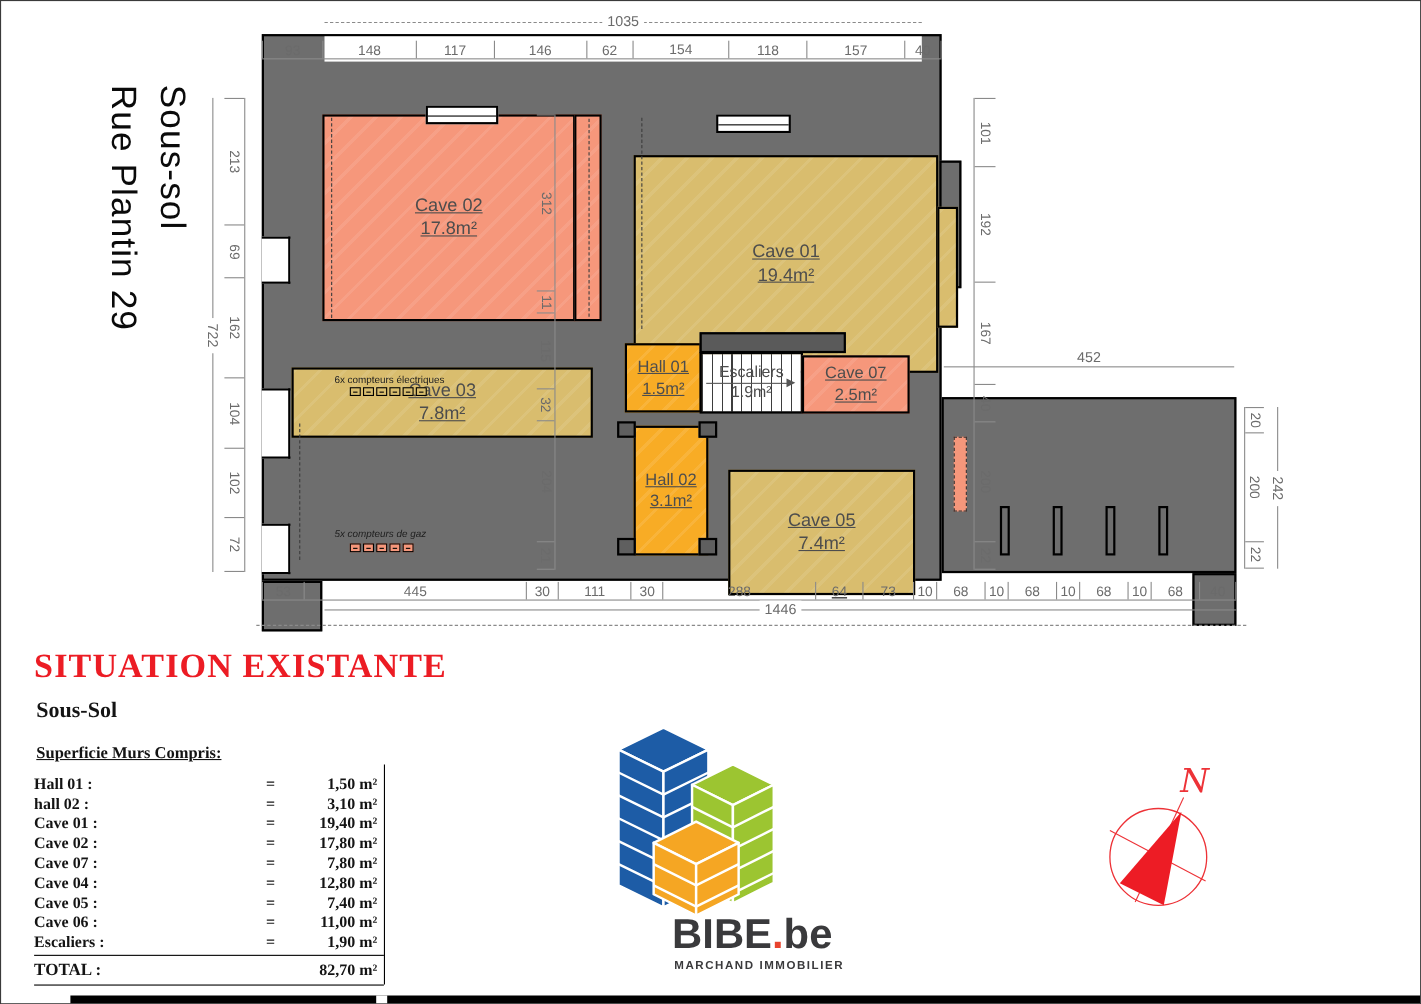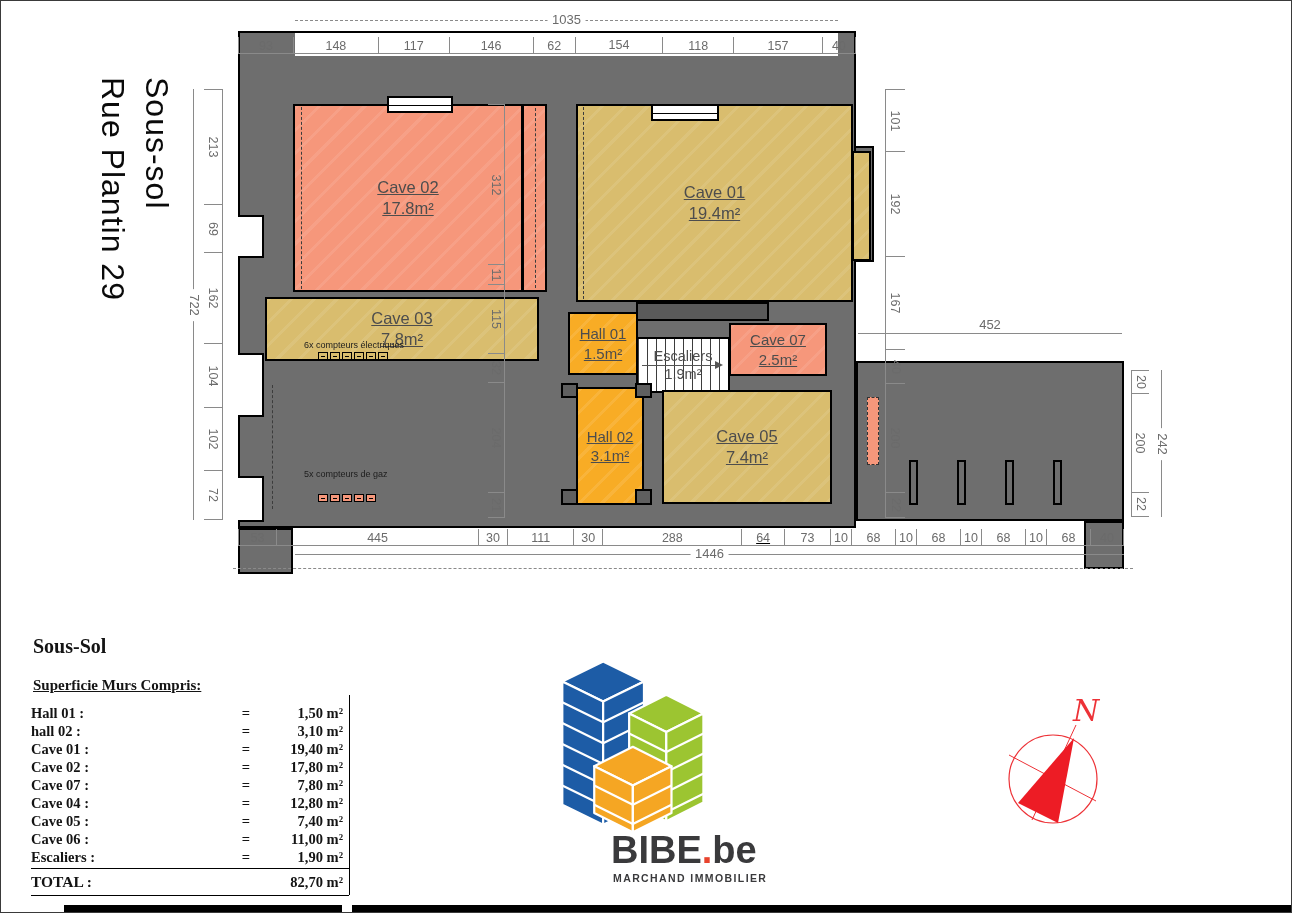--- a/index.html
+++ b/index.html
@@ -12,35 +12,35 @@
   
   .wall { position:absolute; background:#6E6E6E; border:2px solid #000; }
   .white-cut { position:absolute; background:#fff; }
   .notch { position:absolute; background:#fff; border:2px solid #000; border-left:none; }
   .room {
     position:absolute; border:2px solid #000; display:flex; flex-direction:column;
     align-items:center; justify-content:center; color:#4d4d4d; line-height:1.3;
     font-size:16.5px; font-weight:500; text-align:center;text-decoration:underline;
   }
   .salmon { background:repeating-linear-gradient(135deg, rgba(255,255,255,.09) 0 3px, rgba(255,255,255,0) 3px 16px), #F6977B; }
-  .tan    { background:repeating-linear-gradient(135deg, rgba(255,255,255,.09) 0 3px, rgba(255,255,255,0) 3px 16px), #D9BD6E; }
+  .tan    { background:repeating-linear-gradient(135deg, rgba(255,255,255,.09) 0 3px, rgba(255,255,255,0) 3px 16px), #D9BD6E;margin-top:37px; }
   .amber  { background:repeating-linear-gradient(135deg, rgba(255,255,255,.10) 0 3px, rgba(255,255,255,0) 3px 16px), #F8AC25; }
   .small-label { font-size:15px; }
   .stub { position:absolute; background:#5f5f5f; border:2px solid #000; }
   .tooth { position:absolute; background:#6E6E6E; border:2px solid #000; }
   .window { position:absolute; background:#fff; border:2px solid #000; }
   .window .mid { position:absolute; left:0; right:0; top:50%; height:1px; background:#000; }
   .dash-v { position:absolute; width:0; border-left:1px dashed #3c3c3c; }
   .door-dashed { position:absolute; border:1px dashed #333; }
   .lintel { position:absolute; background:#5a5a5a; border:2px solid #000; }
   .stairs {
     position:absolute; border:2px solid #000;
     background:repeating-linear-gradient(90deg, #3d3d3d 0 1px, #fff 1px 9px);
     display:flex; flex-direction:column; align-items:center; justify-content:center;
-    color:#4d4d4d; font-size:14.5px; font-weight:500; line-height:1.25;margin-top:17px;
+    color:#4d4d4d; font-size:14.5px; font-weight:500; line-height:1.25;
   }
   .stairs .esc-line { position:absolute; left:4px; right:12px; top:50%; height:1px; background:#555; }
   .stairs .esc-line::after {
     content:""; position:absolute; right:-7px; top:-4px;
     border-left:8px solid #555; border-top:4px solid transparent; border-bottom:4px solid transparent;
   }
   .stairs span { position:relative; z-index:2; }
   
   .chain { position:absolute; display:flex; z-index:5; }
   .chain.h { flex-direction:row; border-bottom:1px solid #8a8a8a; }
@@ -354,34 +354,35 @@
 
   <div class="ann" style="left:303px; top:339px;">6x compteurs électriques</div>
   <div class="meter-row" style="left:317px; top:351px;">
     <div class="meter"></div>
       <div class="meter"></div>
       <div class="meter"></div>
       <div class="meter"></div>
       <div class="meter"></div>
       <div class="meter"></div>
   </div>
-  <div class="ann" style="left:303px; top:468px;">5x compteurs de gaz</div>
+  <div class="ann" style="left:303px; top:479px;font-style:italic;">5x compteurs de gaz</div>
   <div class="meter-row" style="left:317px; top:493px;">
     <div class="meter gas"></div>
       <div class="meter gas"></div>
       <div class="meter gas"></div>
       <div class="meter gas"></div>
       <div class="meter gas"></div>
   </div>
 
   <div class="v-title" style="left:90px; top:76px; height:330px;">
     <div>Sous-sol</div>
     <div>Rue Plantin 29</div>
   </div>
 
+  <div class="legend-title" style="left:30px; top:586px;">SITUATION EXISTANTE</div>
   <div class="legend-sub" style="left:32px; top:634px;">Sous-Sol</div>
   <div class="legend-section" style="left:32px; top:676px;">Superficie Murs Compris:</div>
   <div class="legend-table" style="left:30px; top:704px;">
       <div class="lrow">
         <span class="rlabel">Hall 01 :</span>
         <span class="req">=</span>
         <span class="rval">1,50 m²</span>
       </div>
       <div class="lrow">
         <span class="rlabel">hall 02 :</span>

